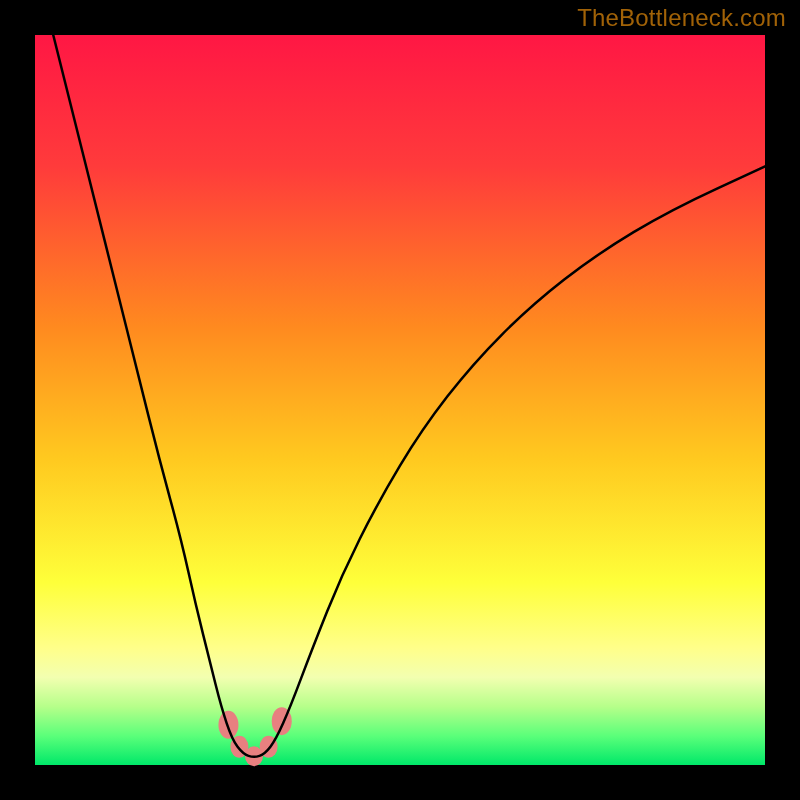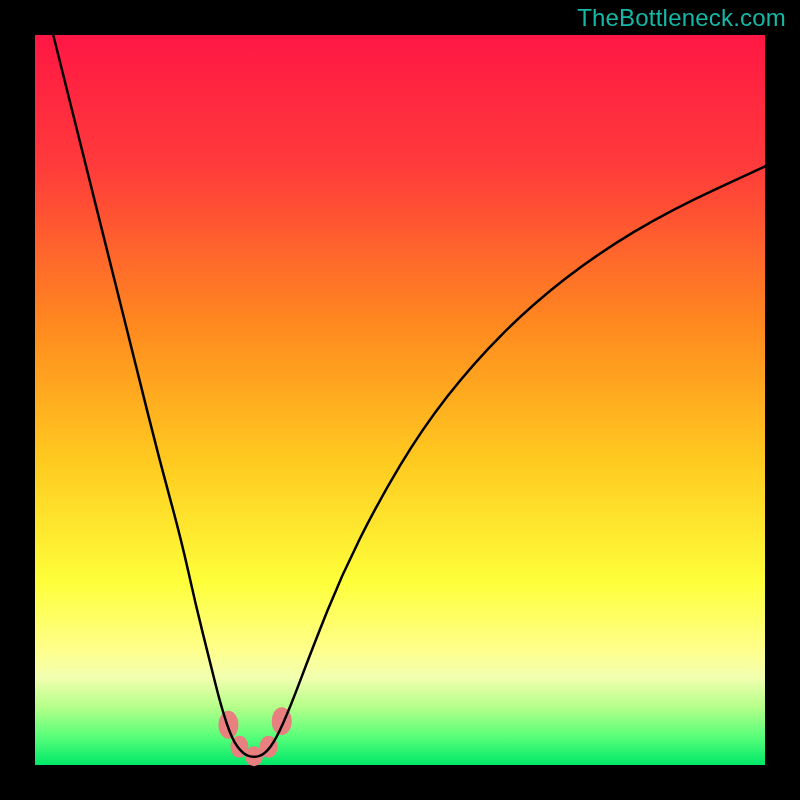--- a/index.html
+++ b/index.html
@@ -12,21 +12,21 @@
     width: 800px;
     height: 800px;
     background: #000;
   }
   .watermark {
     position: absolute;
     top: 4px;
     right: 14px;
     font-family: Arial, Helvetica, sans-serif;
     font-size: 24px;
-    color: #14b8a6;
+    color: #a16207;
     font-weight: 400;
     letter-spacing: 0.2px;
   }
   svg {
     display: block;
   }
 </style>
 </head>
 <body>
 

